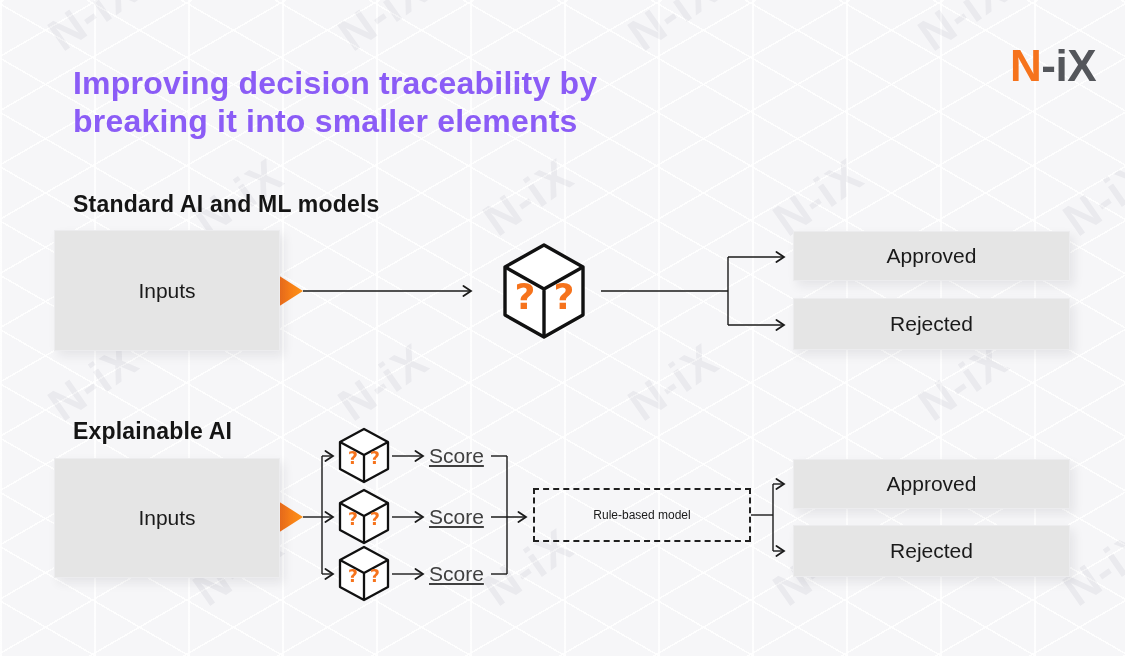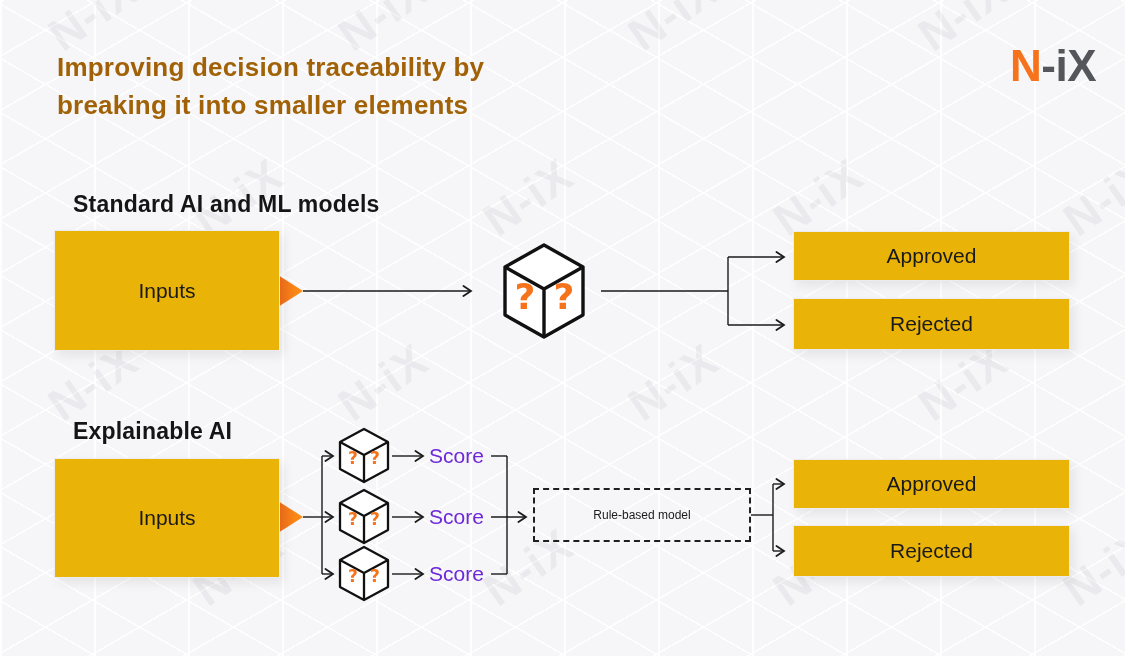--- a/index.html
+++ b/index.html
@@ -16,58 +16,58 @@
       repeating-linear-gradient(-30deg, rgba(255,255,255,.9) 0 1.5px, transparent 1.5px 47px),
       repeating-linear-gradient(90deg,  rgba(255,255,255,.85) 0 1.5px, transparent 1.5px 94px);
   }
   #watermarks{position:absolute;inset:0;z-index:0;overflow:hidden;}
   .wm{
     position:absolute;transform:rotate(-35deg);
     font-weight:700;font-size:46px;letter-spacing:1px;
     color:rgba(28,28,60,.05);white-space:nowrap;user-select:none;
   }
   #title{
-    position:absolute;left:57px;top:48px;z-index:2;margin:0;
-    font-size:26px;line-height:38px;font-weight:800;color:#a16207;letter-spacing:.2px;
+    position:absolute;left:57px;top:48px;z-index:2;margin:16px;
+    font-size:32px;line-height:38px;font-weight:800;color:#8b5cf6;letter-spacing:.2px;
   }
   #logo{
     position:absolute;top:44px;right:29px;z-index:2;
     font-size:44px;font-weight:800;letter-spacing:-.5px;line-height:1;
   }
   #logo .n{color:#F6731C;}
   #logo .ix{color:#54565B;text-align:center;}
   .section-heading{
     position:absolute;left:55px;z-index:2;margin:18px;
     font-size:23px;font-weight:700;color:#151515;letter-spacing:.2px;
   }
   #h-standard{top:173px;}
   #h-explainable{top:400px;}
   .box{
     position:absolute;z-index:2;box-sizing:border-box;
-    background:#eab308;border:1px solid #ececee;
+    background:#e5e5e5;border:1px solid #ececee;
     box-shadow:4px 5px 10px rgba(30,30,40,.08);
     display:flex;align-items:center;justify-content:center;
     font-size:21px;color:#1a1a1a;
   }
   #inputs1{left:54px;top:230px;width:226px;height:121px;}
   #approved1{left:793px;top:231px;width:277px;height:50px;}
   #rejected1{left:793px;top:298px;width:277px;height:52px;}
   #inputs2{left:54px;top:458px;width:226px;height:120px;}
   #approved2{left:793px;top:459px;width:277px;height:50px;}
   #rejected2{left:793px;top:525px;width:277px;height:52px;}
   #rulebox{
     position:absolute;z-index:2;box-sizing:border-box;
     left:533px;top:488px;width:218px;height:54px;
     border:2px dashed #1f1f1f;background:transparent;
     display:flex;align-items:center;justify-content:center;
     font-size:12px;color:#1a1a1a;
   }
   .score{
     position:absolute;left:429px;z-index:2;transform:translateY(-50%);
-    font-size:21px;color:#6d28d9;
+    font-size:21px;color:#404040;text-decoration:underline;
   }
   #score1{top:456px;} #score2{top:517px;} #score3{top:574px;}
   #overlay{position:absolute;inset:0;z-index:1;pointer-events:none;}
   #overlay text{
     font-family:"DejaVu Sans","Liberation Sans",sans-serif;
     font-weight:700;fill:#F6731C;text-anchor:middle;
   }
 </style>
 </head>
 <body>

